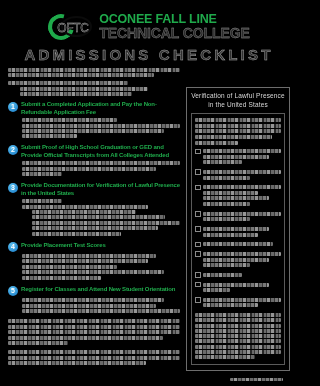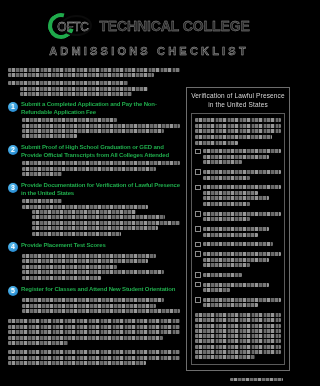--- a/index.html
+++ b/index.html
@@ -23,21 +23,21 @@
        background:transparent;}
   .mark .oftc{position:absolute;left:9px;top:7px;font-size:12px;
        font-weight:normal;letter-spacing:-0.3px;color:#111;
        -webkit-text-stroke:0.4px #bdbdbd;}
   .wordmark{display:flex;flex-direction:column;line-height:1.02;}
   .wm1{font-size:12.5px;font-weight:bold;letter-spacing:-0.2px;color:#1faa4b;
        white-space:nowrap;}
   .wm2{font-size:14px;font-weight:bold;letter-spacing:-0.1px;color:#2b2b2b;
        -webkit-text-stroke:0.35px #9a9a9a;white-space:nowrap;}
 
-  .doc-title{text-align:center;margin-top:6px;font-size:11px;font-weight:bold;
+  .doc-title{text-align:center;margin-top:6px;font-size:15px;font-weight:bold;
        letter-spacing:3.2px;color:#2f2f2f;-webkit-text-stroke:0.45px #a8a8a8;}
   .ln{height:4px;border-radius:1px;margin:1.6px 0;
       background:repeating-linear-gradient(90deg,
         #8e8e8e 0 3px,#3a3a3a 3px 4px,#b0b0b0 4px 7px,#2e2e2e 7px 8.5px,
         #7d7d7d 8.5px 11px,#444 11px 12px);
       filter:blur(.35px);opacity:.85;}
 
   .content{position:absolute;left:0;top:66px;width:298px;height:320px;}
   .left{position:absolute;left:8px;top:0;width:172px;}
   .right{position:absolute;left:186px;top:21px;width:104px;}
@@ -83,20 +83,21 @@
 
 <div class="page">
 
   <div class="logo-row">
     <div class="mark">
       <span class="ring"></span>
       <span class="ring2"></span>
       <span class="oftc">OFTC</span>
     </div>
     <div class="wordmark">
+      <span class="wm1">OCONEE FALL LINE</span>
       <span class="wm2">TECHNICAL COLLEGE</span>
     </div>
   </div>
 
   <div class="doc-title">ADMISSIONS CHECKLIST</div>
 
   <div class="content">
 
     <div class="left">
 

